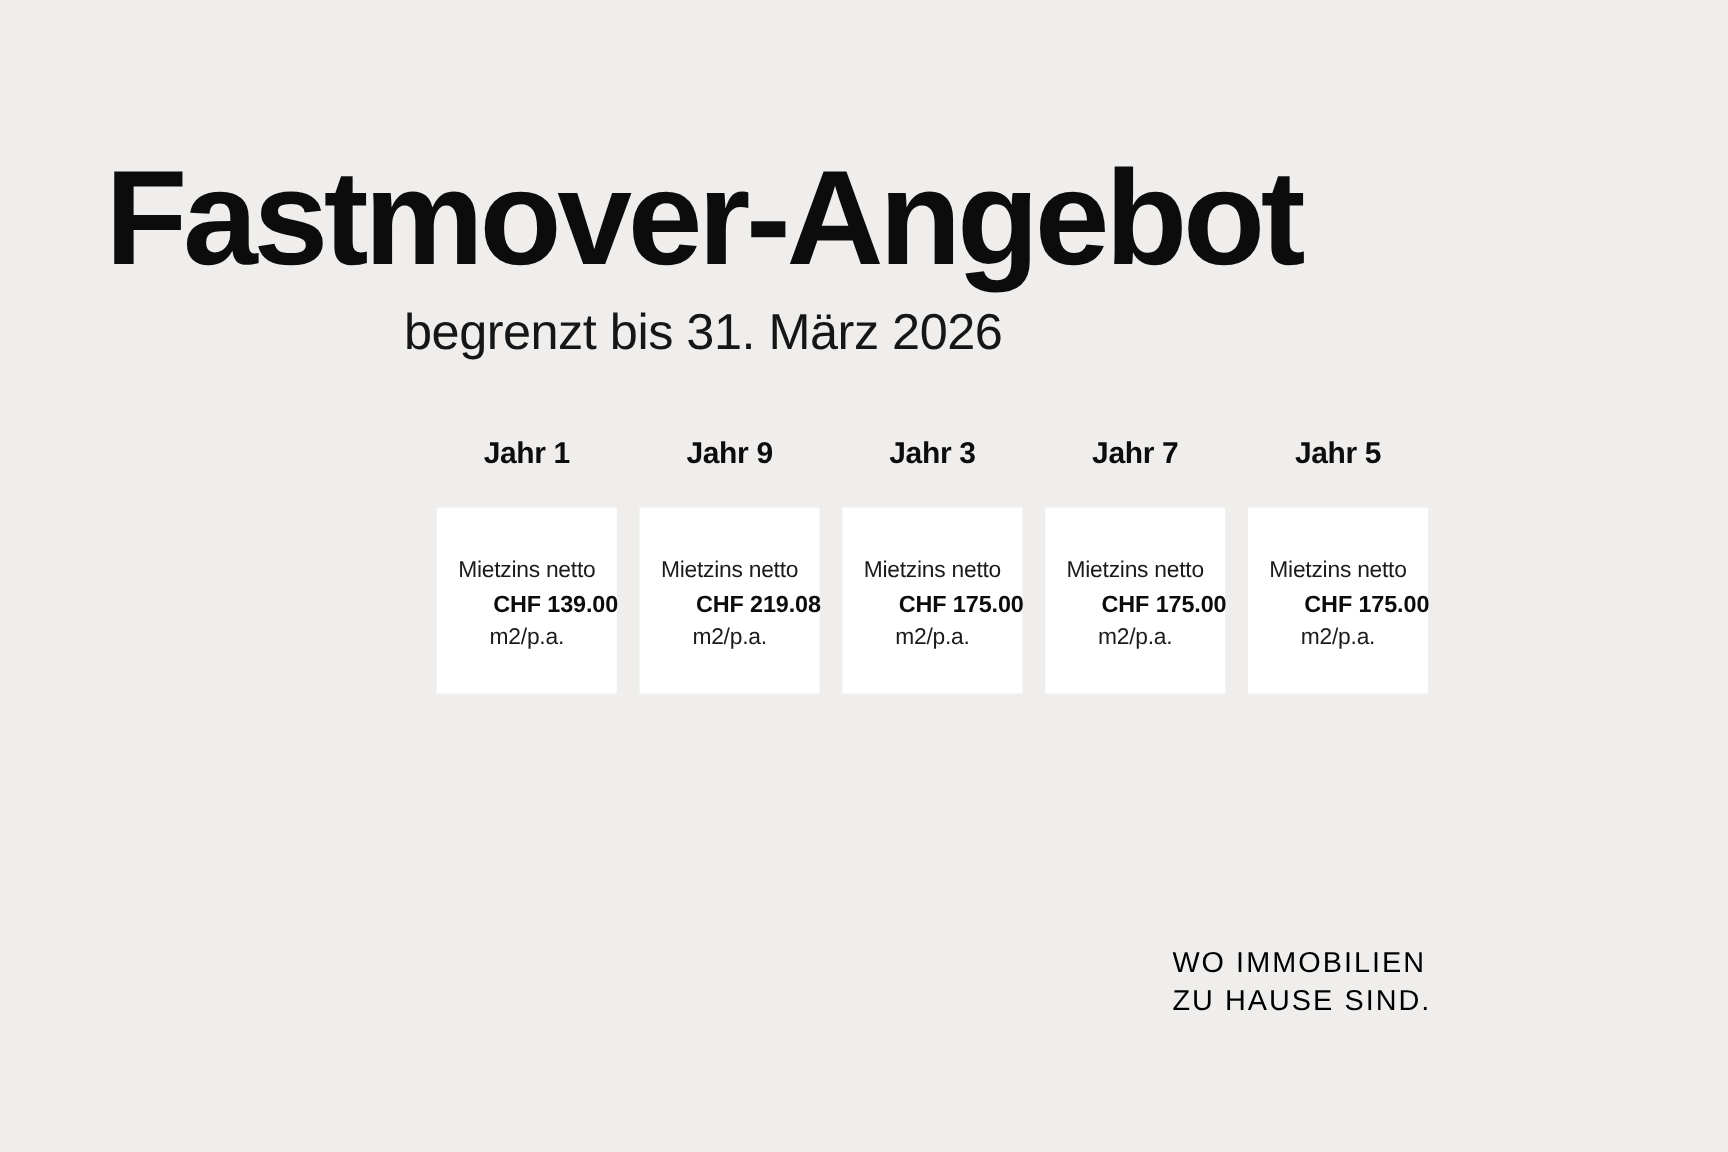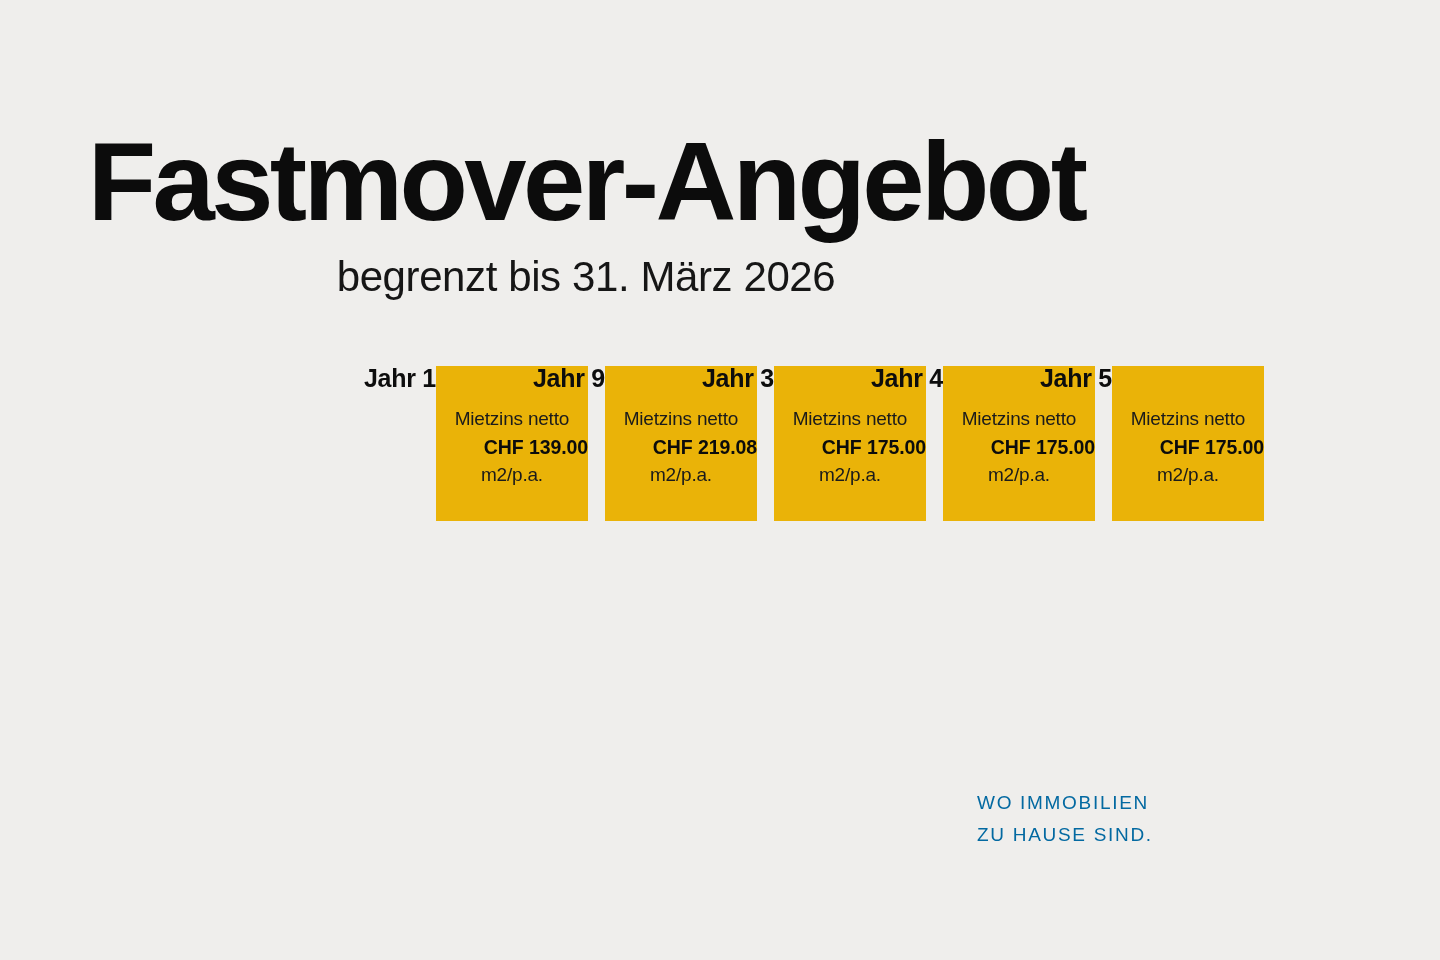--- a/index.html
+++ b/index.html
@@ -64,38 +64,38 @@
     top: 366px;
     width: 828px;
     display: flex;
     flex-direction: row;
     gap: 19px;
   }
 
   .card-col {
     width: 150px;
     display: flex;
-    flex-direction: row;
+    flex-direction: column;
     align-items: stretch;
   }
 
   .card-year-label {
     font-size: 25px;
     font-weight: 700;
     line-height: 1;
     letter-spacing: -0.3px;
     text-align: center;
     color: #0d0d0d;
     height: 31px;
     margin-bottom: 26px;
     white-space: nowrap;
   }
 
   .card {
-    background: #eab308;
+    background: #ffffff;
     height: 155px;
     box-sizing: border-box;
     display: flex;
     flex-direction: column;
     justify-content: flex-start;
     align-items: center;
     padding-top: 39px;
   }
 
   .card-line {
@@ -142,25 +142,25 @@
     margin-left: 34px;
     display: flex;
     flex-direction: column;
     justify-content: center;
     gap: 6px;
     padding-top: 2px;
   }
 
   .logo-tagline-line {
     font-family: "Liberation Sans", "DejaVu Sans", sans-serif;
-    font-size: 19px;
+    font-size: 24px;
     font-weight: 400;
     line-height: 26px;
     letter-spacing: 1.7px;
-    color: #0369a1;
+    color: #000000;
     white-space: nowrap;
   }
 </style>
 </head>
 <body>
 
 <div class="stage">
 
   <div class="headline-block">
     <h1 class="headline">Fastmover-Angebot</h1>
@@ -190,21 +190,21 @@
     <div class="card-col">
       <div class="card-year-label">Jahr 3</div>
       <div class="card">
         <div class="card-line">Mietzins netto</div>
         <div class="card-line amount">CHF 175.00</div>
         <div class="card-line">m2/p.a.</div>
       </div>
     </div>
 
     <div class="card-col">
-      <div class="card-year-label">Jahr 4</div>
+      <div class="card-year-label">Jahr 7</div>
       <div class="card">
         <div class="card-line">Mietzins netto</div>
         <div class="card-line amount">CHF 175.00</div>
         <div class="card-line">m2/p.a.</div>
       </div>
     </div>
 
     <div class="card-col">
       <div class="card-year-label">Jahr 5</div>
       <div class="card">

